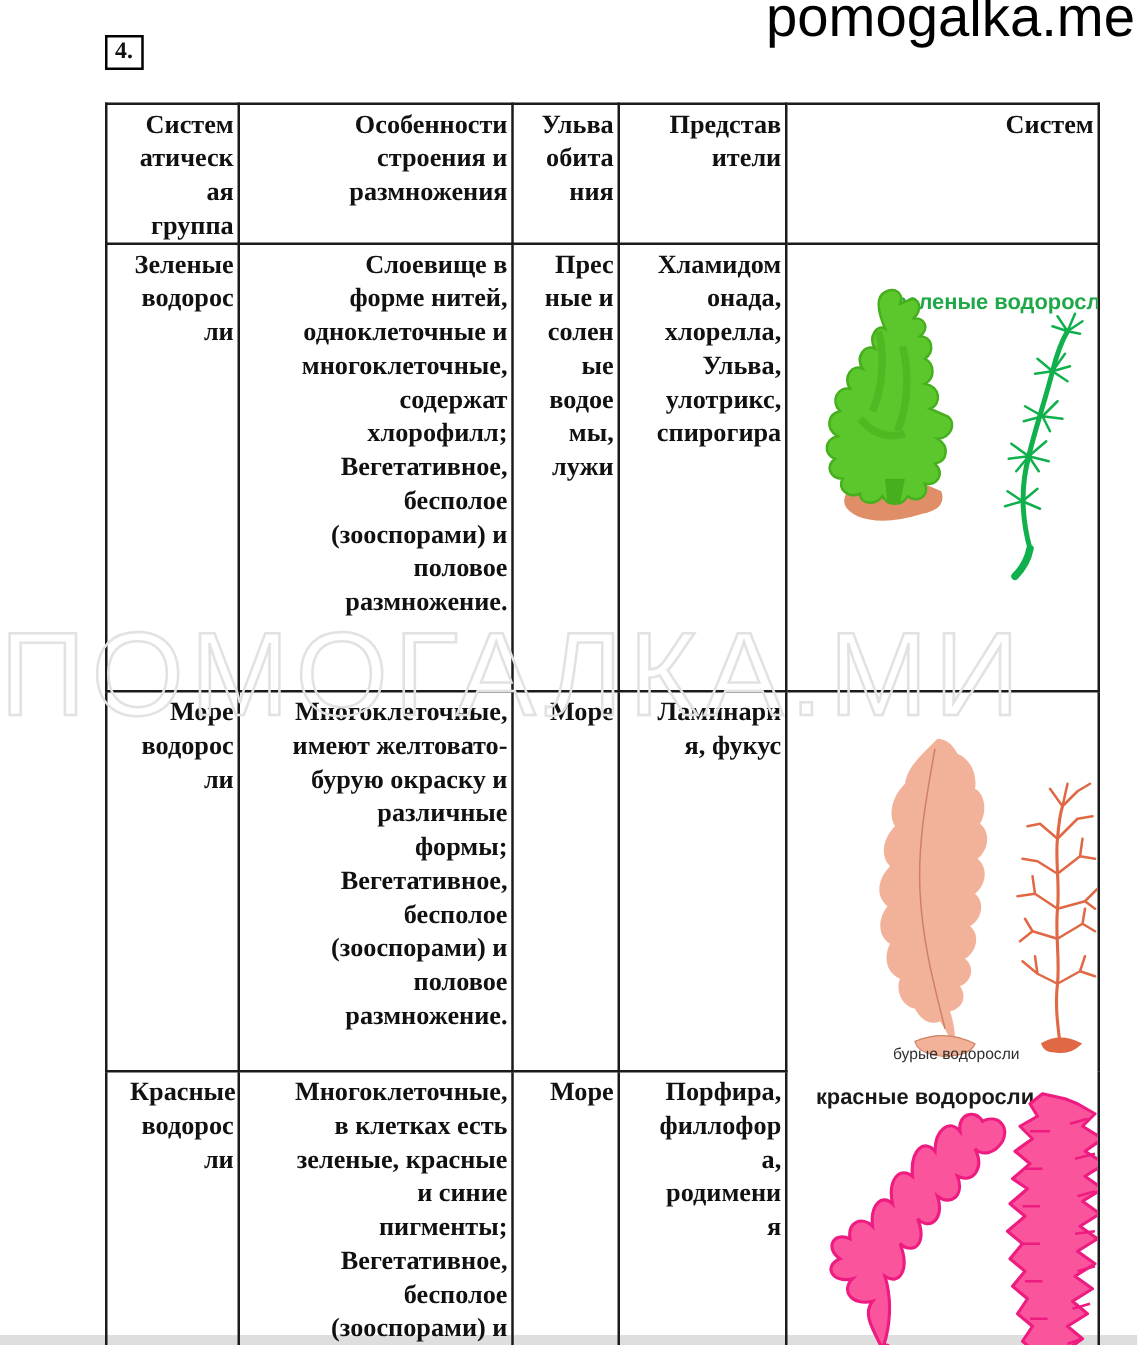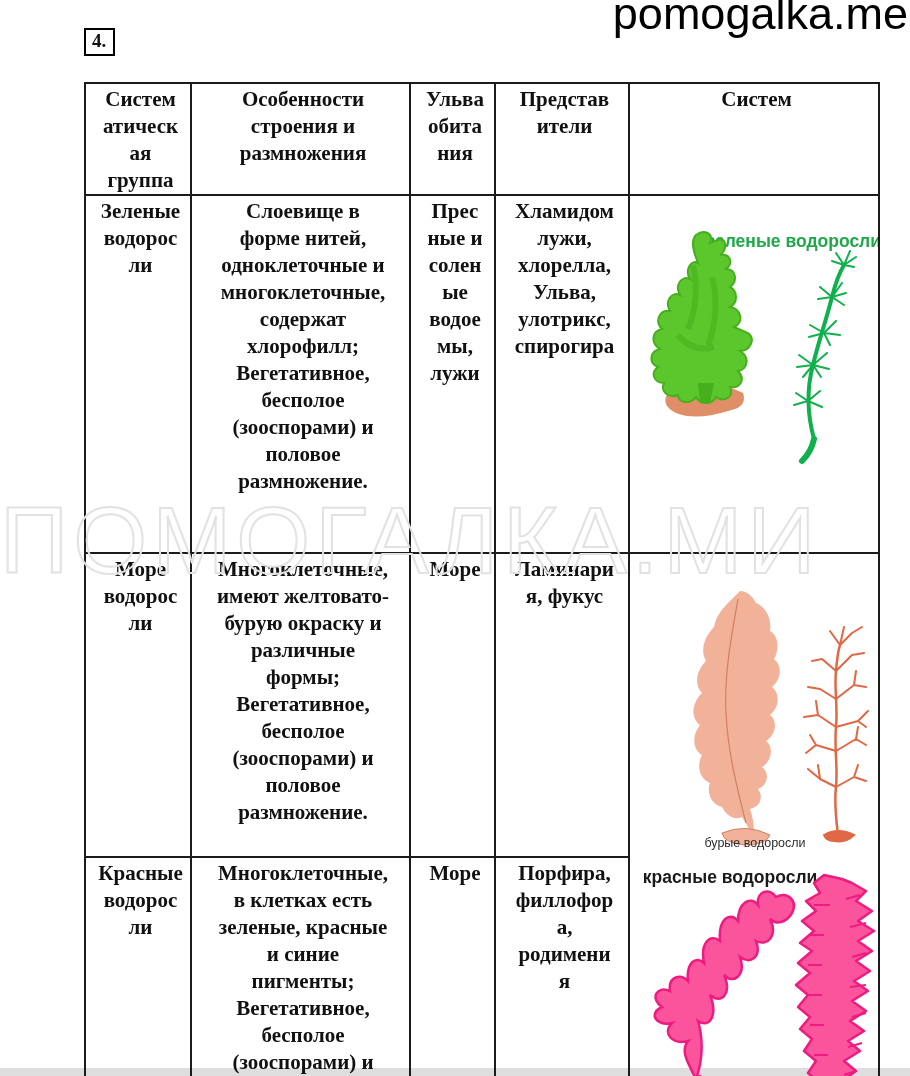--- a/index.html
+++ b/index.html
@@ -15,22 +15,22 @@
               font-size:19px;box-shadow:0 0 0 1px #fff inset;}
 
   .watermark{position:absolute;left:0;top:486px;width:814px;text-align:center;
              font-family:"Liberation Sans",sans-serif;font-size:95px;
              letter-spacing:5px;white-space:nowrap;color:transparent;
              -webkit-text-stroke:2px #e2e2e2;z-index:6;pointer-events:none;}
 
   table.algae{position:absolute;left:84px;top:82px;width:794px;
               border-collapse:collapse;table-layout:fixed;z-index:2;}
   table.algae td,table.algae th{border:2px solid #1b1b1b;vertical-align:top;
-              padding:2px 3px 0 8px;font-size:21px;line-height:27px;
-              white-space:pre-line;overflow:hidden;text-align:center;}
+              padding:2px 3px 0 18px;font-size:21px;line-height:27px;
+              white-space:pre-line;overflow:hidden;text-align:right;}
   table.algae th{font-weight:bold;}
   td.c-group{font-weight:bold;}
   td.c-feat,td.c-hab,td.c-rep{font-weight:bold;margin-top:44px;}
   td.c-pic{padding:0;}
   td.c-pic svg{display:block;}
 
   .footer-bar{position:absolute;left:0;bottom:0;width:910px;height:8px;
               background:#dedede;z-index:1;}
 </style>
 </head>
@@ -83,21 +83,21 @@
 половое
 размножение.</td>
     <td class="c-hab">Прес
 ные и
 солен
 ые
 водое
 мы,
 лужи</td>
     <td class="c-rep">Хламидом
-лужи,
+онада,
 хлорелла,
 Ульва,
 улотрикс,
 спирогира</td>
     <td class="c-pic">
       <svg width="246" height="300" viewBox="0 0 246 300">
         <text x="243" y="22" text-anchor="end" font-family="Liberation Sans, sans-serif" font-size="17.5" font-weight="bold" fill="#1fa848">зеленые водоросли</text>
 
         <path d="M30,168 Q70,150 105,168 Q110,182 90,186 Q58,196 38,188 Q22,180 30,168 Z" stroke="none" fill="#df8e68"></path>
 

